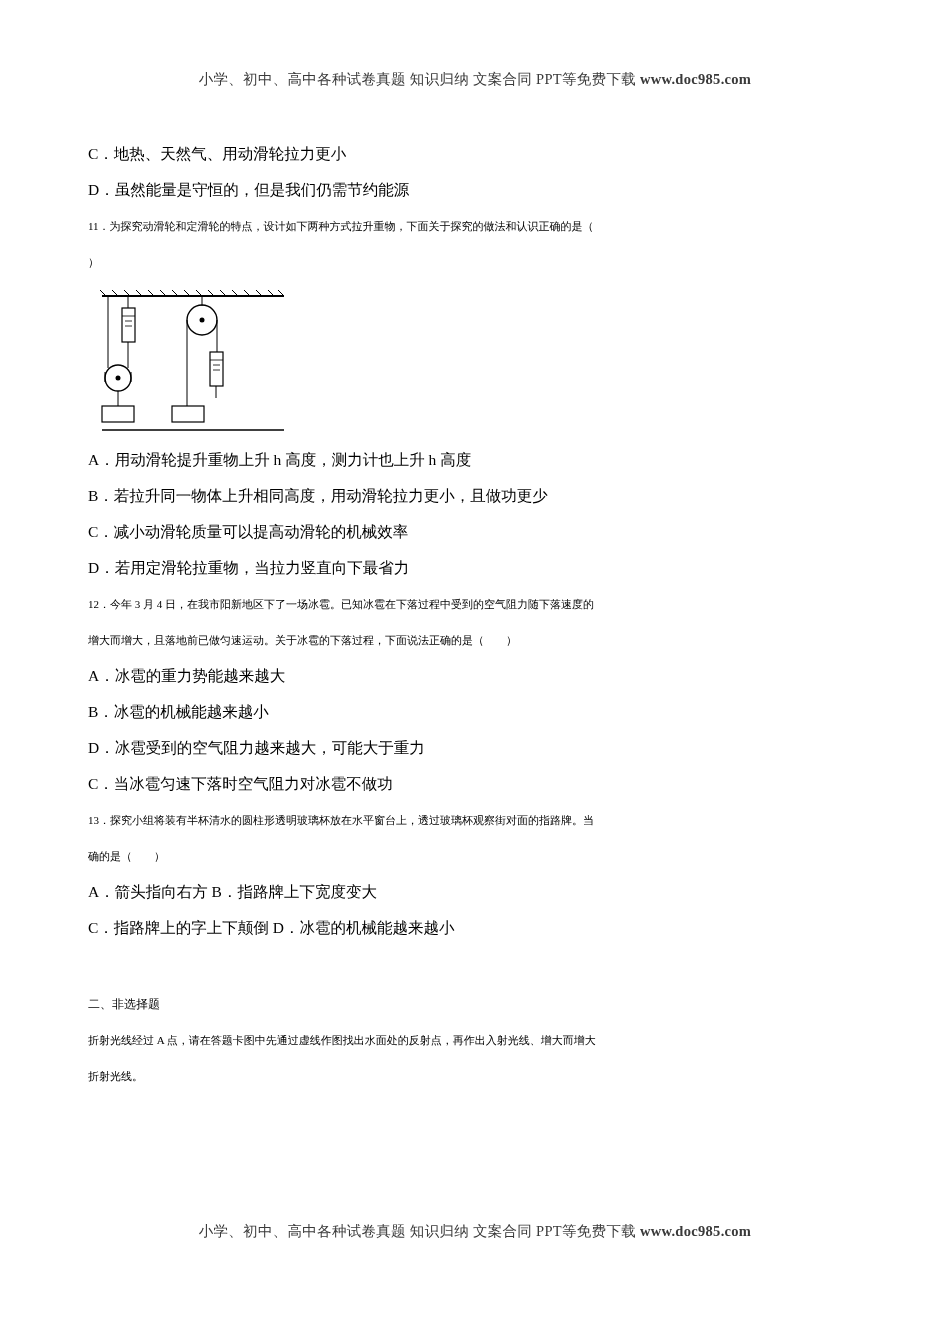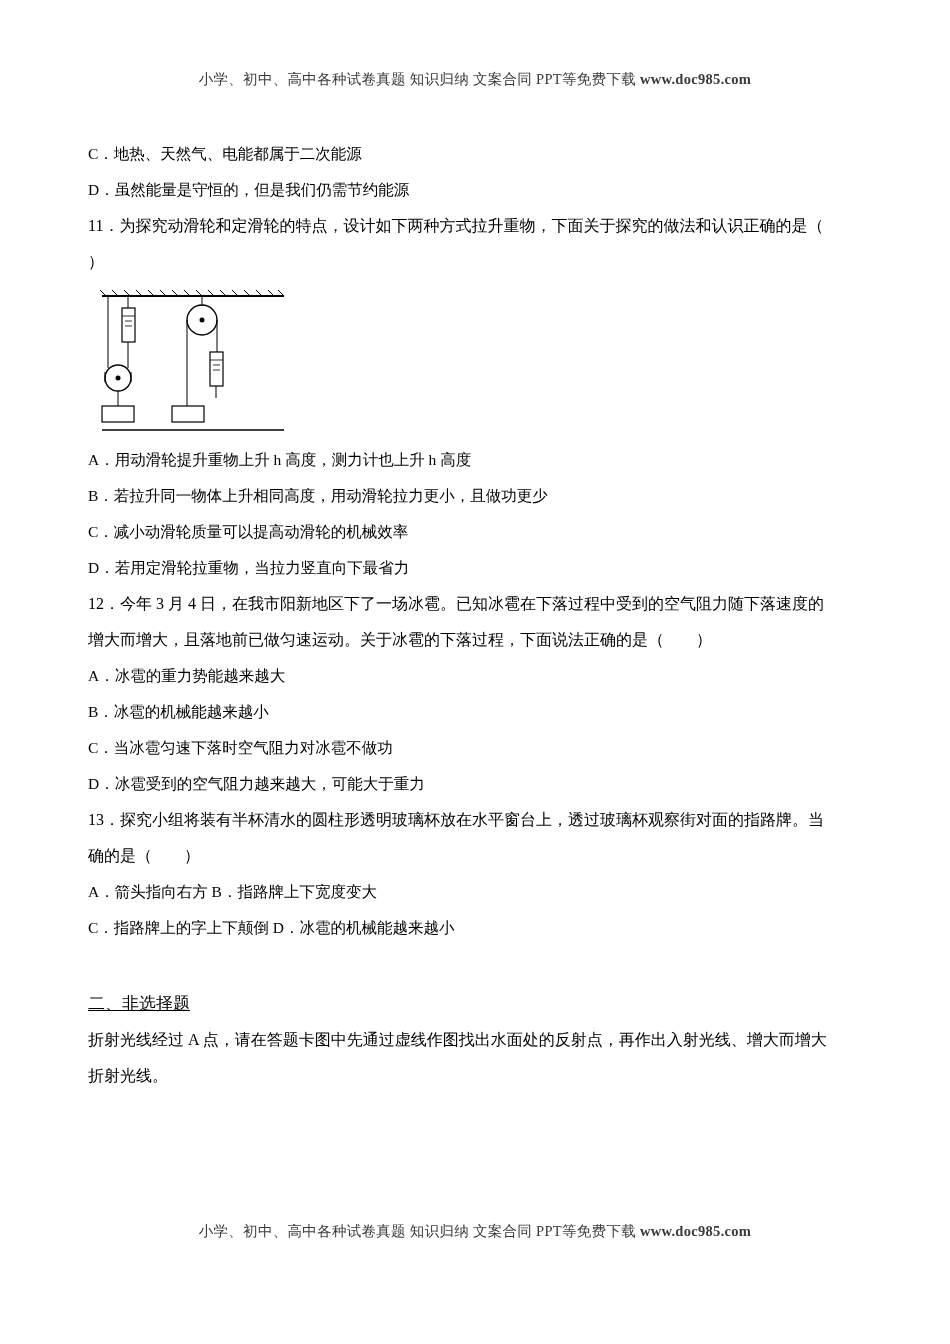--- a/index.html
+++ b/index.html
@@ -51,53 +51,52 @@
     left: 88px;
     width: 774px;
   }
   p {
     margin: 0 0 0 0;
     font-size: 15.5px;
     line-height: 36px;
     text-align: justify;
   }
   .q-line {
-    font-size: 16px;
+    font-size: 11px;
     line-height: 36px;
   }
   .opt {
     font-size: 15.5px;
     line-height: 36px;
   }
   .figure-wrap {
     margin: 6px 0 8px 0;
     padding-left: 6px;
   }
   .section-title {
-    font-size: 17px;
+    font-size: 12px;
     line-height: 36px;
     margin-top: 22px;
-    text-decoration: underline;
   }
   .blank-line { height: 18px; }
   svg { display: block; }
 </style>
 </head>
 <body>
 
 <div class="page">
 
   <div class="watermark wm-top">
     <span>小学、初中、高中各种试卷真题 知识归纳 文案合同 PPT等免费下载</span>
     <span class="site">www.doc985.com</span>
   </div>
 
   <div class="content">
 
-    <p class="opt">C．地热、天然气、电能都属于二次能源</p>
+    <p class="opt">C．地热、天然气、用动滑轮拉力更小</p>
     <p class="opt">D．虽然能量是守恒的，但是我们仍需节约能源</p>
 
     <p class="q-line">11．为探究动滑轮和定滑轮的特点，设计如下两种方式拉升重物，下面关于探究的做法和认识正确的是（</p>
     <p class="q-line">）</p>
 
     <div class="figure-wrap">
       <svg width="240" height="148" viewBox="0 0 240 148">
 
         <line x1="8" y1="10" x2="190" y2="10" stroke="#000" stroke-width="2"></line>
 
@@ -160,22 +159,22 @@
 
     <p class="opt">A．用动滑轮提升重物上升 h 高度，测力计也上升 h 高度</p>
     <p class="opt">B．若拉升同一物体上升相同高度，用动滑轮拉力更小，且做功更少</p>
     <p class="opt">C．减小动滑轮质量可以提高动滑轮的机械效率</p>
     <p class="opt">D．若用定滑轮拉重物，当拉力竖直向下最省力</p>
 
     <p class="q-line">12．今年 3 月 4 日，在我市阳新地区下了一场冰雹。已知冰雹在下落过程中受到的空气阻力随下落速度的</p>
     <p class="q-line">增大而增大，且落地前已做匀速运动。关于冰雹的下落过程，下面说法正确的是（　　）</p>
     <p class="opt">A．冰雹的重力势能越来越大</p>
     <p class="opt">B．冰雹的机械能越来越小</p>
+    <p class="opt">D．冰雹受到的空气阻力越来越大，可能大于重力</p>
     <p class="opt">C．当冰雹匀速下落时空气阻力对冰雹不做功</p>
-    <p class="opt">D．冰雹受到的空气阻力越来越大，可能大于重力</p>
 
     <p class="q-line">13．探究小组将装有半杯清水的圆柱形透明玻璃杯放在水平窗台上，透过玻璃杯观察街对面的指路牌。当</p>
     <p class="q-line">确的是（　　）</p>
     <p class="opt">A．箭头指向右方  B．指路牌上下宽度变大</p>
     <p class="opt">C．指路牌上的字上下颠倒  D．冰雹的机械能越来越小</p>
 
     <div class="blank-line"></div>
 
     <p class="section-title">二、非选择题</p>
 

